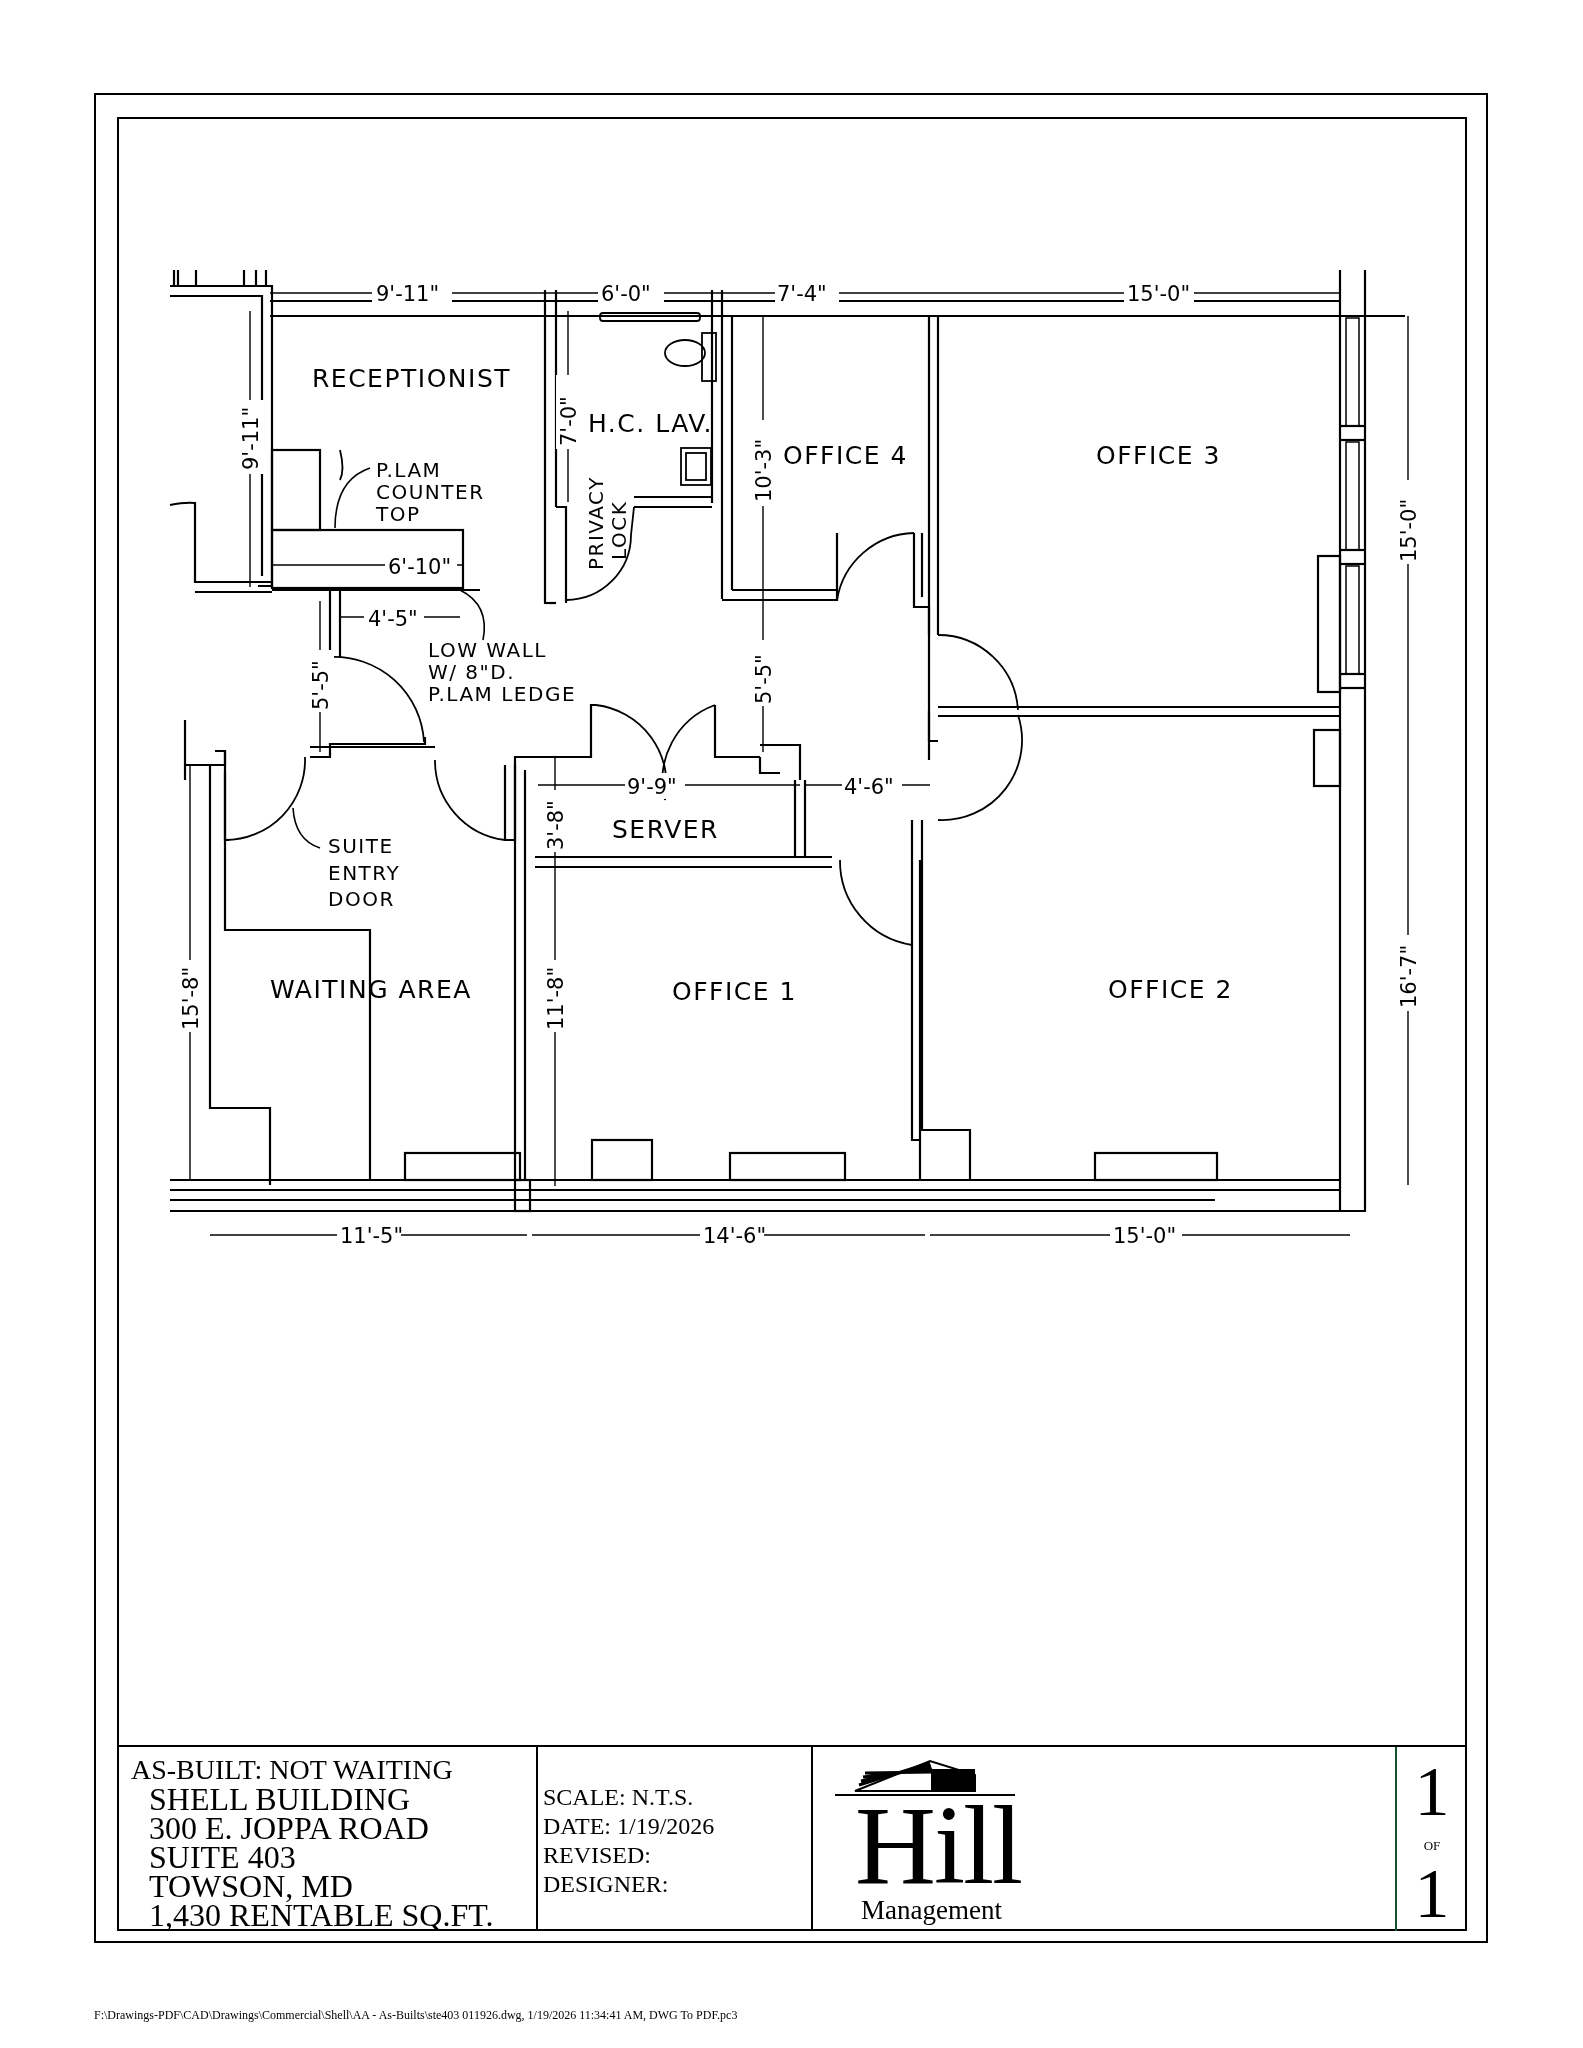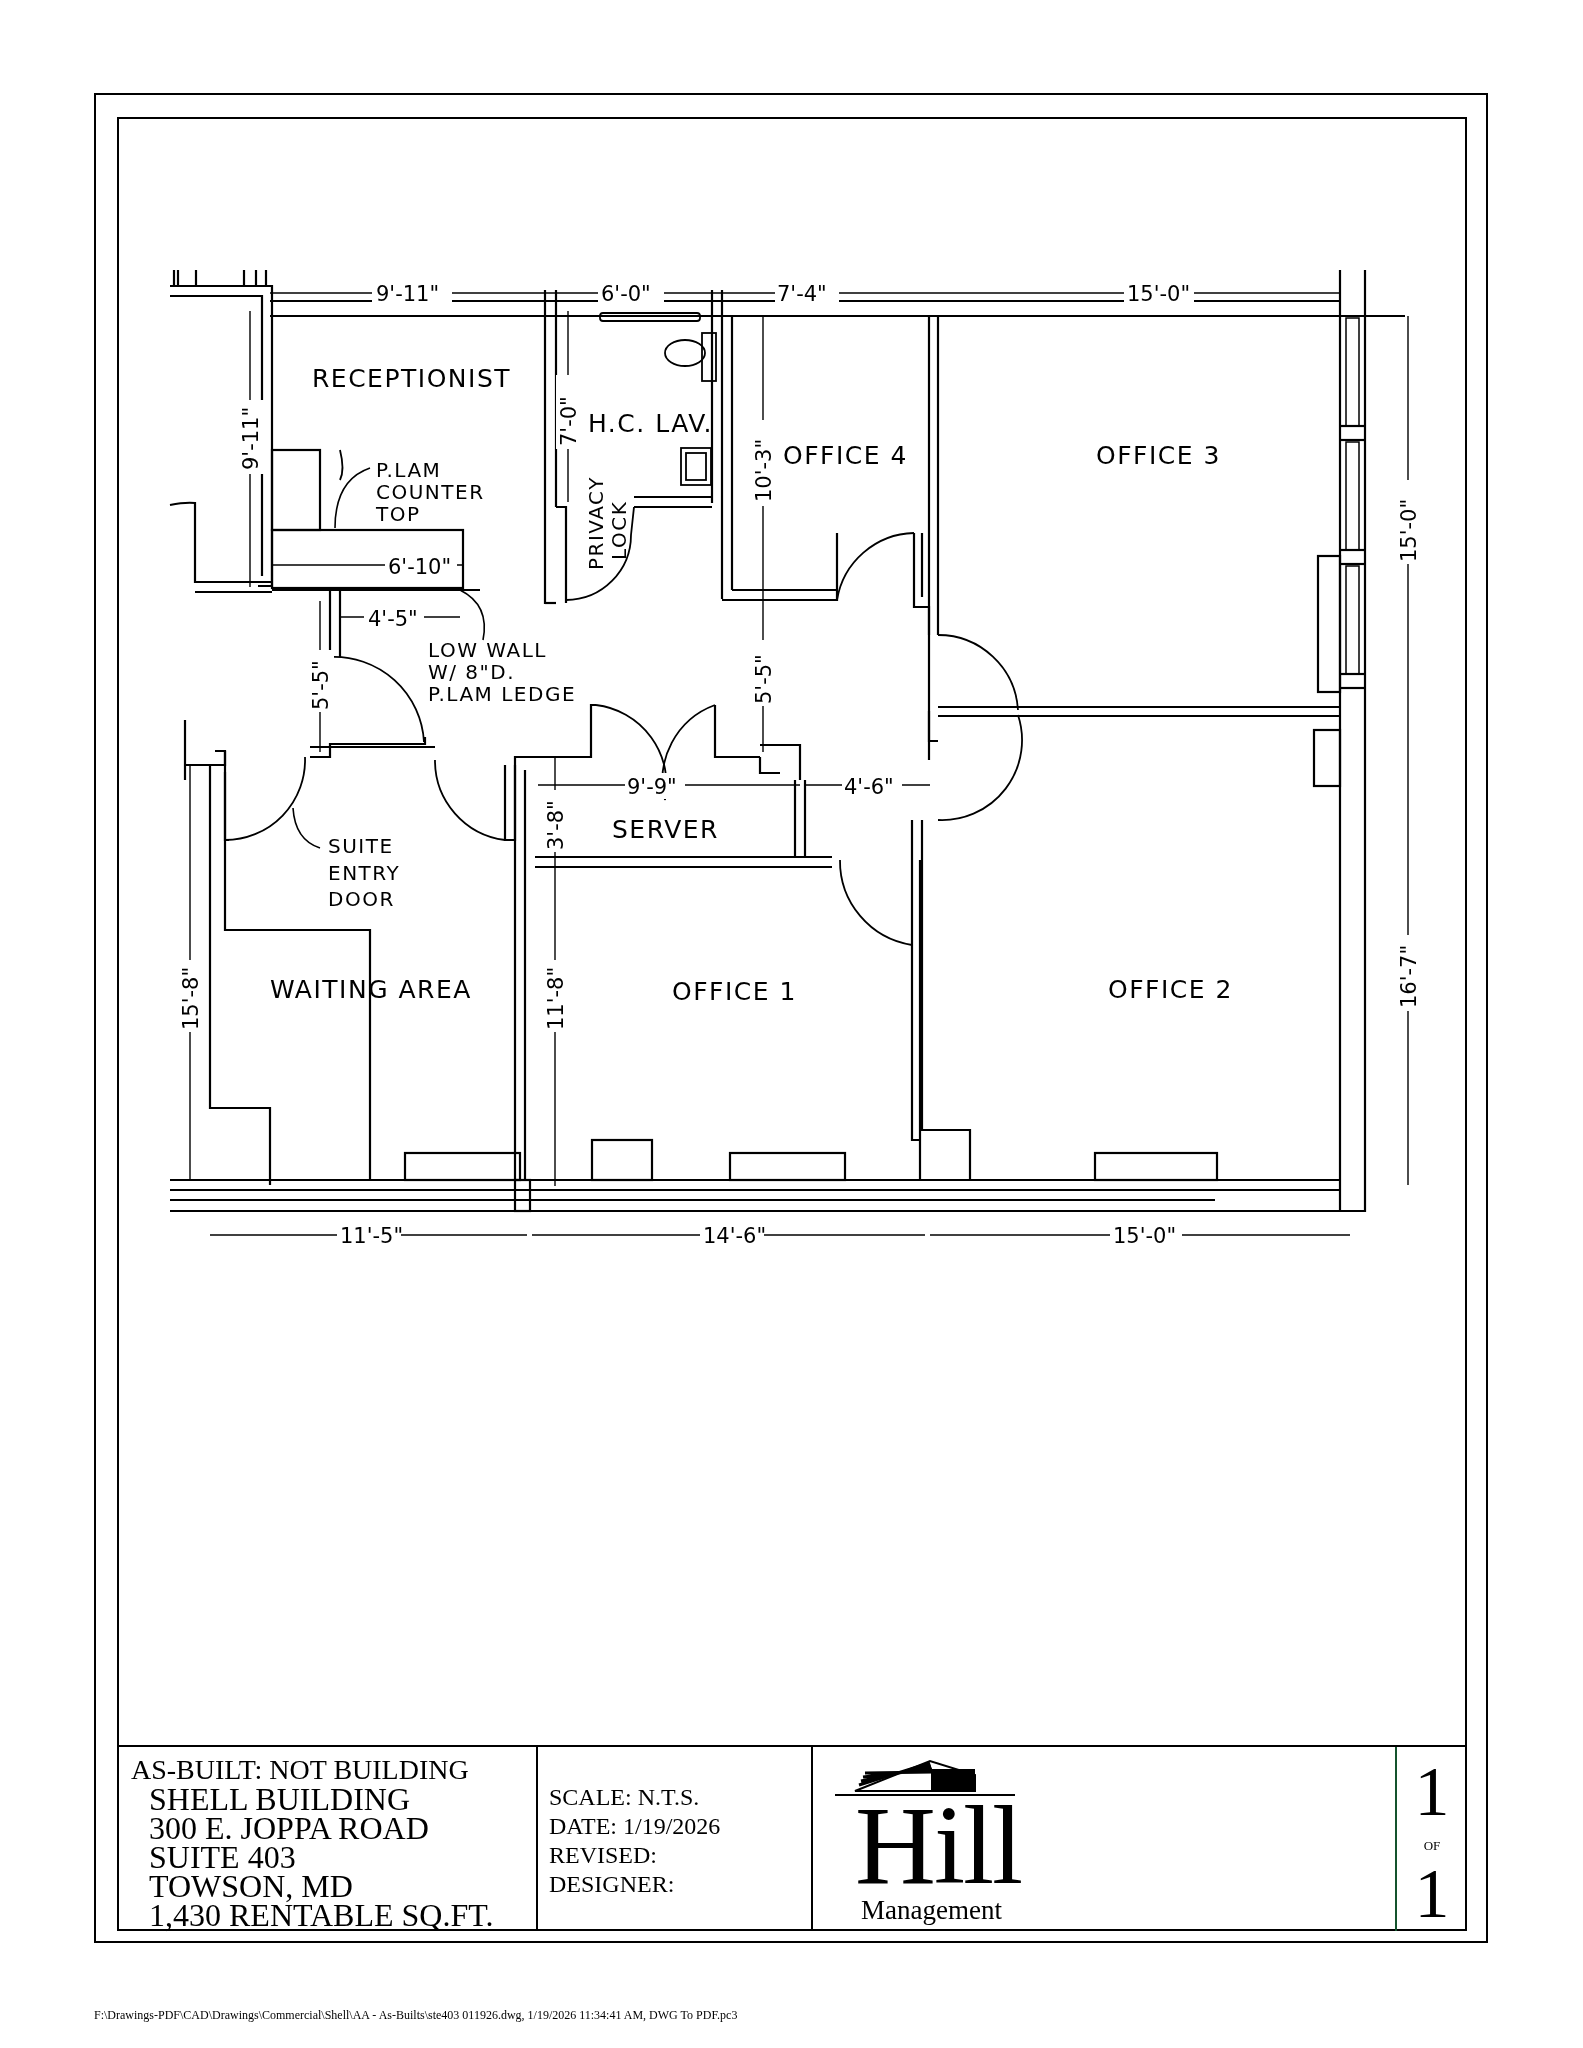--- a/index.html
+++ b/index.html
@@ -7,21 +7,21 @@
   #sheet-outer { position: absolute; left: 94px; top: 93px; width: 1394px; height: 1850px; border: 2px solid #000; box-sizing: border-box; }
   #sheet-inner { position: absolute; left: 117px; top: 117px; width: 1350px; height: 1814px; border: 2px solid #000; box-sizing: border-box; }
   #plan { position: absolute; left: 0; top: 0; width: 1583px; height: 2048px; }
   #plan text { font-family: "DejaVu Sans", sans-serif; fill: #000; }
   .room { font-size: 25px; letter-spacing: 1.5px; }
   .note { font-size: 20px; letter-spacing: 1.5px; }
   .dim  { font-size: 21px; }
   #title-block { position: absolute; left: 117px; top: 1745px; width: 1350px; height: 186px; border-top: 2px solid #000; box-sizing: border-box; font-family: "Liberation Serif", serif; color: #000; }
   .tb-cell { position: absolute; top: 0; bottom: 0; box-sizing: border-box; }
   #tb-project { left: 0; width: 421px; border-right: 2px solid #000; padding: 8px 0 0 14px; }
-  #tb-meta { left: 421px; width: 275px; border-right: 2px solid #000; padding: 36px 0 0 11px; }
+  #tb-meta { left: 421px; width: 275px; border-right: 2px solid #000; padding: 36px 0 0 5px; }
   #tb-company { left: 696px; width: 584px; border-right: 2px solid #14532d; }
   #tb-sheet { left: 1280px; width: 70px; text-align: center; }
   .tb-heading { font-size: 28px; line-height: 30px; }
   .tb-line { font-size: 32px; line-height: 29px; padding-left: 18px; }
   .tb-meta-line { font-size: 24px; line-height: 29px; }
   #logo { position: absolute; left: 22px; top: 8px; width: 180px; height: 170px; }
   #logo-word { position: absolute; left: 20px; top: 40px; font-size: 112px; line-height: 100px; letter-spacing: -2px; }
   #logo-sub { position: absolute; left: 26px; top: 140px; font-size: 27px; line-height: 30px; }
   #company-info { position: absolute; left: 238px; top: 52px; }
   .co-line { font-size: 24px; line-height: 25px; }
@@ -248,21 +248,21 @@
   <text class="dim" transform="translate(771,704) rotate(-90)">5'-5"</text>
   <text class="dim" transform="translate(563,850) rotate(-90)">3'-8"</text>
   <text class="dim" transform="translate(563,1030) rotate(-90)">11'-8"</text>
   <text class="dim" transform="translate(198,1030) rotate(-90)">15'-8"</text>
   <text class="dim" transform="translate(1416,562) rotate(-90)">15'-0"</text>
   <text class="dim" transform="translate(1416,1008) rotate(-90)">16'-7"</text>
 </svg>
 
 <div id="title-block">
   <div class="tb-cell" id="tb-project">
-    <div class="tb-heading">AS-BUILT: NOT BUILDING</div>
+    <div class="tb-heading">AS-BUILT: NOT WAITING</div>
     <div class="tb-line">SHELL BUILDING</div>
     <div class="tb-line">300 E. JOPPA ROAD</div>
     <div class="tb-line">SUITE 403</div>
     <div class="tb-line">TOWSON, MD</div>
     <div class="tb-line">1,430 RENTABLE SQ.FT.</div>
   </div>
   <div class="tb-cell" id="tb-meta">
     <div class="tb-meta-line">SCALE: N.T.S.</div>
     <div class="tb-meta-line">DATE: 1/19/2026</div>
     <div class="tb-meta-line">REVISED:</div>

